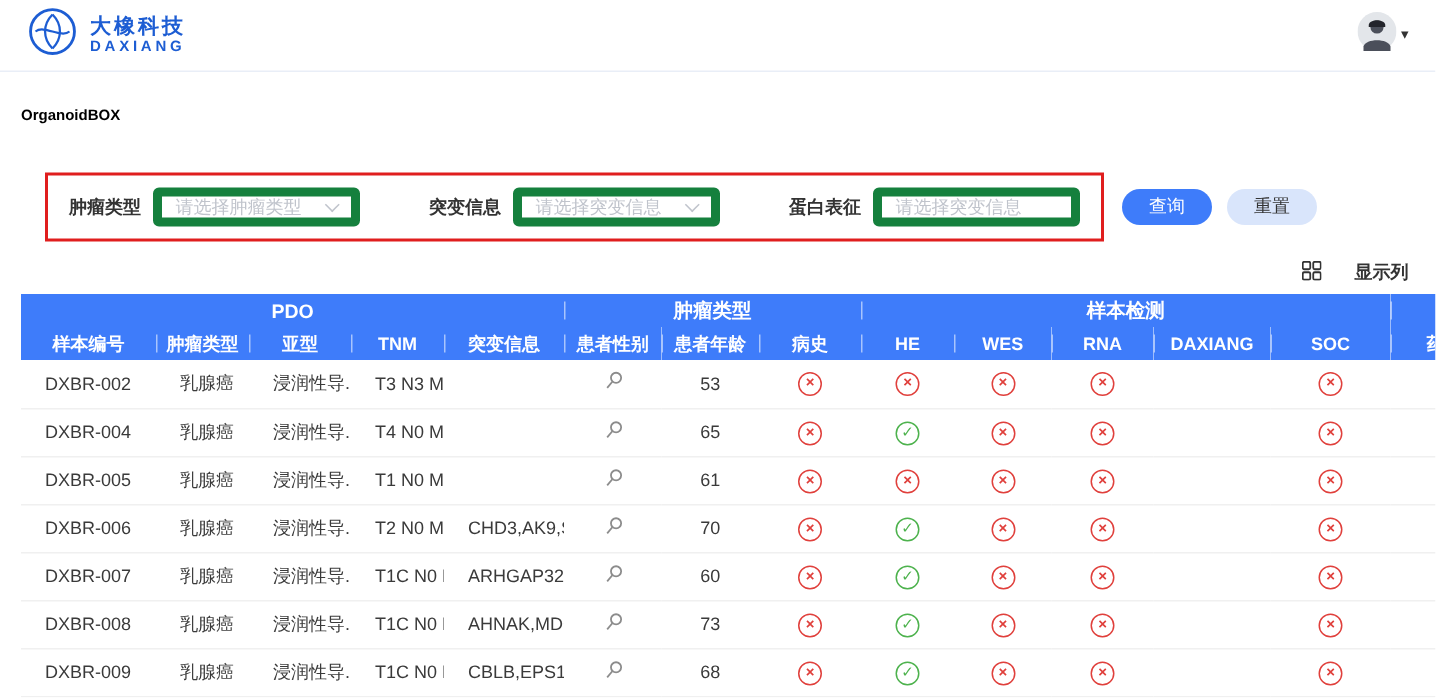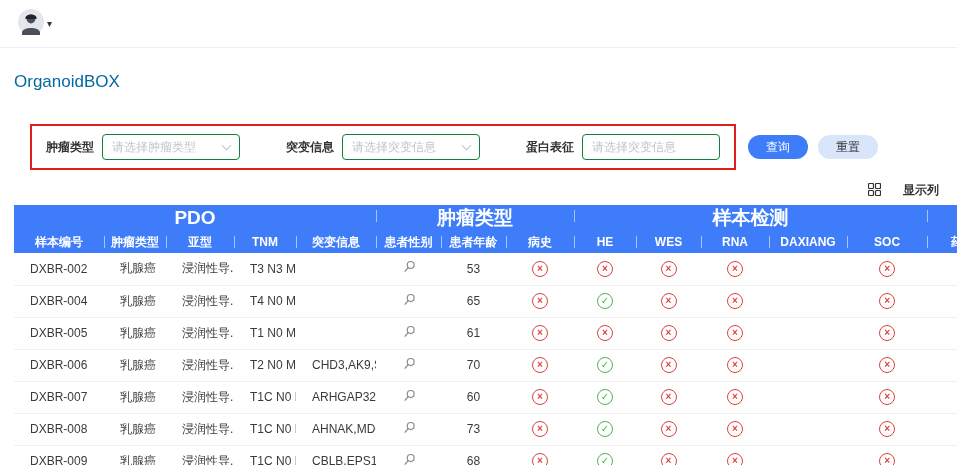--- a/index.html
+++ b/index.html
@@ -18,68 +18,82 @@
   
   .topbar{height:48px;display:flex;align-items:center;justify-content:space-between;
     padding:0 18px;border-bottom:1px solid #e9eef7;background:#fff;}
   .brand{display:flex;align-items:center;gap:8px;cursor:pointer;}
   .brand-text{display:flex;flex-direction:column;line-height:1.1;}
   .brand-cn{font-size:14px;font-weight:bold;color:var(--brand);letter-spacing:2px;}
   .brand-en{font-size:10px;font-weight:bold;color:var(--brand);letter-spacing:2.5px;}
   .user{display:flex;align-items:center;gap:3px;cursor:pointer;}
   .caret{font-size:10px;color:#333;}
   
-  .page-title{margin:24px 0 0 14px;font-size:17px;font-weight:normal;color:#0369a1;}
+  .page-title{margin:24px 0 0 14px;font-size:10px;font-weight:bold;color:#000000;}
   
   .filter-row{display:flex;align-items:center;margin:32px 0 0 30px;}
   .annotation-box{display:flex;align-items:center;border:2px solid var(--ann-red);
     padding:8px 14px;}
   .filter-group{display:flex;align-items:center;gap:8px;}
   .filter-group:not(:last-child){margin-right:46px;}
   .filter-label{font-size:12px;font-weight:bold;color:#333;white-space:nowrap;}
-  .control{width:138px;height:26px;border:1px solid #15803d;border-radius:4px;
+  .control{width:138px;height:26px;border:6px solid #15803d;border-radius:4px;
     display:flex;align-items:center;justify-content:space-between;
     padding:0 9px;background:#fff;cursor:pointer;}
   .placeholder{font-size:12px;color:#c0c4cc;white-space:nowrap;overflow:hidden;}
   .chev{width:7px;height:7px;border-right:1.5px solid #c0c4cc;border-bottom:1.5px solid #c0c4cc;
     transform:rotate(45deg);margin-top:-4px;flex:none;}
   input.control{display:inline-block;font-size:12px;color:#333;outline:none;
     font-family:inherit;}
   input.control::placeholder{color:#c0c4cc;}
   .btn{height:24px;padding:0 18px;font-size:12px;border:none;border-radius:13px;
-    cursor:pointer;font-family:Liberation Serif, serif;line-height:24px;}
+    cursor:pointer;font-family:Liberation Mono, monospace;line-height:24px;}
   .btn-primary{background:var(--accent);color:#fff;margin-left:12px;}
   .btn-secondary{background:var(--reset-bg);color:#333;margin-left:10px;}
   
   .toolbar{display:flex;justify-content:flex-end;align-items:center;gap:22px;
     margin:12px 18px 6px 0;font-size:12px;font-weight:600;color:#333;cursor:pointer;}
   
   .table-wrap{margin-left:14px;width:943px;overflow:hidden;}
   table{table-layout:fixed;width:973px;border-collapse:collapse;}
   thead th{background:var(--accent);color:#fff;font-weight:bold;}
-  .group-th{height:22px;font-size:19px;position:relative;}
+  .group-th{height:22px;font-size:13px;position:relative;}
   .col-th{height:22px;font-size:12px;position:relative;white-space:nowrap;overflow:hidden;}
   .group-th:not(:first-child)::before,
   .col-th:not(:first-child)::before{
     content:"";position:absolute;left:0;top:5px;height:12px;width:1px;
     background:rgba(255,255,255,.55);}
   tbody td{height:32px;font-size:12px;color:#3a3a3a;border-bottom:1px solid #f0f0f0;
     white-space:nowrap;overflow:hidden;}
   td.c-left{text-align:left;padding-left:16px;}
   td.c-center{text-align:center;}
   .status{display:inline-flex;width:16px;height:16px;border:1.2px solid currentColor;
     border-radius:50%;align-items:center;justify-content:center;
     font-size:10px;font-weight:bold;line-height:1;}
   .status.no{color:var(--st-red);}
   .status.yes{color:var(--st-green);}
 </style>
 </head>
 <body>
 
 <div class="topbar">
+  <div class="brand">
+    <span>
+      <svg width="34" height="34" viewBox="0 0 36 36">
+        <circle cx="18" cy="18" r="15.5" fill="none" stroke="var(--brand)" stroke-width="2"></circle>
+        <path d="M18 6 C11 13 11 23 18 30" fill="none" stroke="var(--brand)" stroke-width="1.6"></path>
+        <path d="M18 6 C25 13 25 23 18 30" fill="none" stroke="var(--brand)" stroke-width="1.6"></path>
+        <path d="M6 18 C12 13 24 23 30 18" fill="none" stroke="var(--brand)" stroke-width="1.6"></path>
+      </svg>
+    </span>
+    <span class="brand-text">
+      <span class="brand-cn">大橡科技</span>
+      <span class="brand-en">DAXIANG</span>
+    </span>
+  </div>
   <div class="user">
     <span>
       <svg width="26" height="26" viewBox="0 0 26 26">
         <circle cx="13" cy="13" r="13" fill="#e3e6ea"></circle>
         <circle cx="13" cy="10" r="4.4" fill="#4b4f5a"></circle>
         <path d="M4 23 C5.5 17.5 20.5 17.5 22 23 L22 26 L4 26 Z" fill="#4b4f5a"></path>
         <path d="M7.5 8.5 C8 4.5 18 4.5 18.5 8.5 L18.5 10 L7.5 10 Z" fill="#23242b"></path>
       </svg>
     </span>
     <span class="caret">▾</span>

